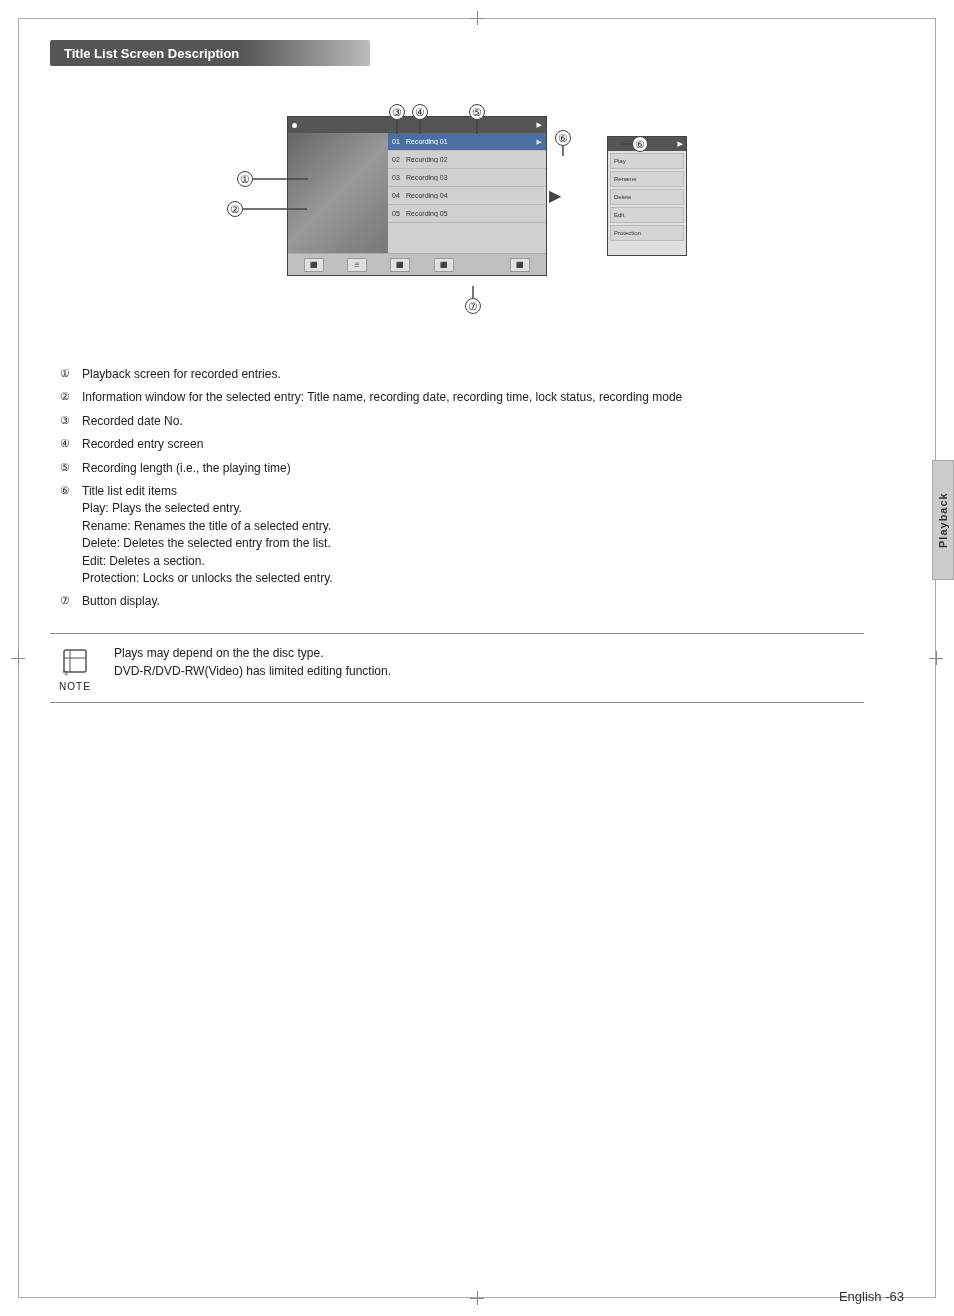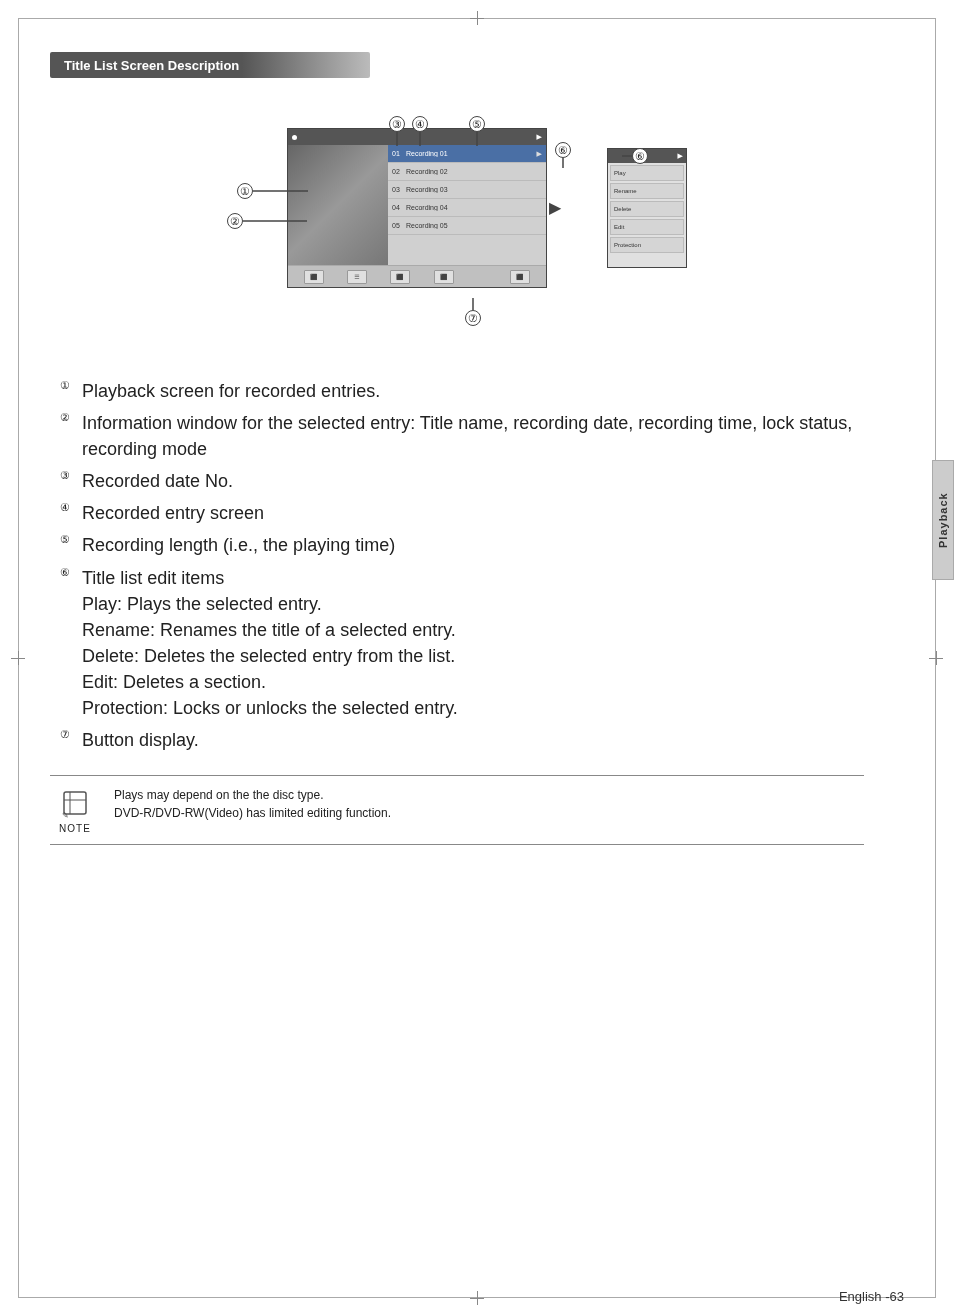--- a/index.html
+++ b/index.html
@@ -33,21 +33,21 @@
     .crosshair::before { width: 1px; height: 14px; left: 7px; top: 0; }
     .crosshair::after { width: 14px; height: 1px; top: 7px; left: 0; }
     .crosshair-top-center { top: 11px; left: 477px; transform: translateX(-50%); }
     .crosshair-bottom-center { bottom: 11px; left: 477px; transform: translateX(-50%); }
     .crosshair-left-middle { top: 658px; left: 11px; transform: translateY(-50%); }
     .crosshair-right-middle { top: 658px; right: 11px; transform: translateY(-50%); }
 
     
     .content {
       position: absolute;
-      top: 52px;
+      top: 40px;
       left: 50px;
       right: 90px;
     }
 
     
     .section-header {
       background: linear-gradient(to right, #555 60%, #bbb 100%);
       color: #fff;
       padding: 6px 14px;
       font-size: 13px;
@@ -213,21 +213,21 @@
     .desc-item {
       display: flex;
       margin-bottom: 6px;
       line-height: 1.4;
     }
     .desc-num {
       min-width: 22px;
       font-size: 12px;
     }
     .desc-text {
-      font-size: 18px;
+      font-size: 12px;
       line-height: 1.45;
     }
 
     
     .note-box {
       margin-top: 22px;
       border-top: 1px solid #888;
       border-bottom: 1px solid #888;
       padding: 10px 0 10px 0;
       display: flex;

